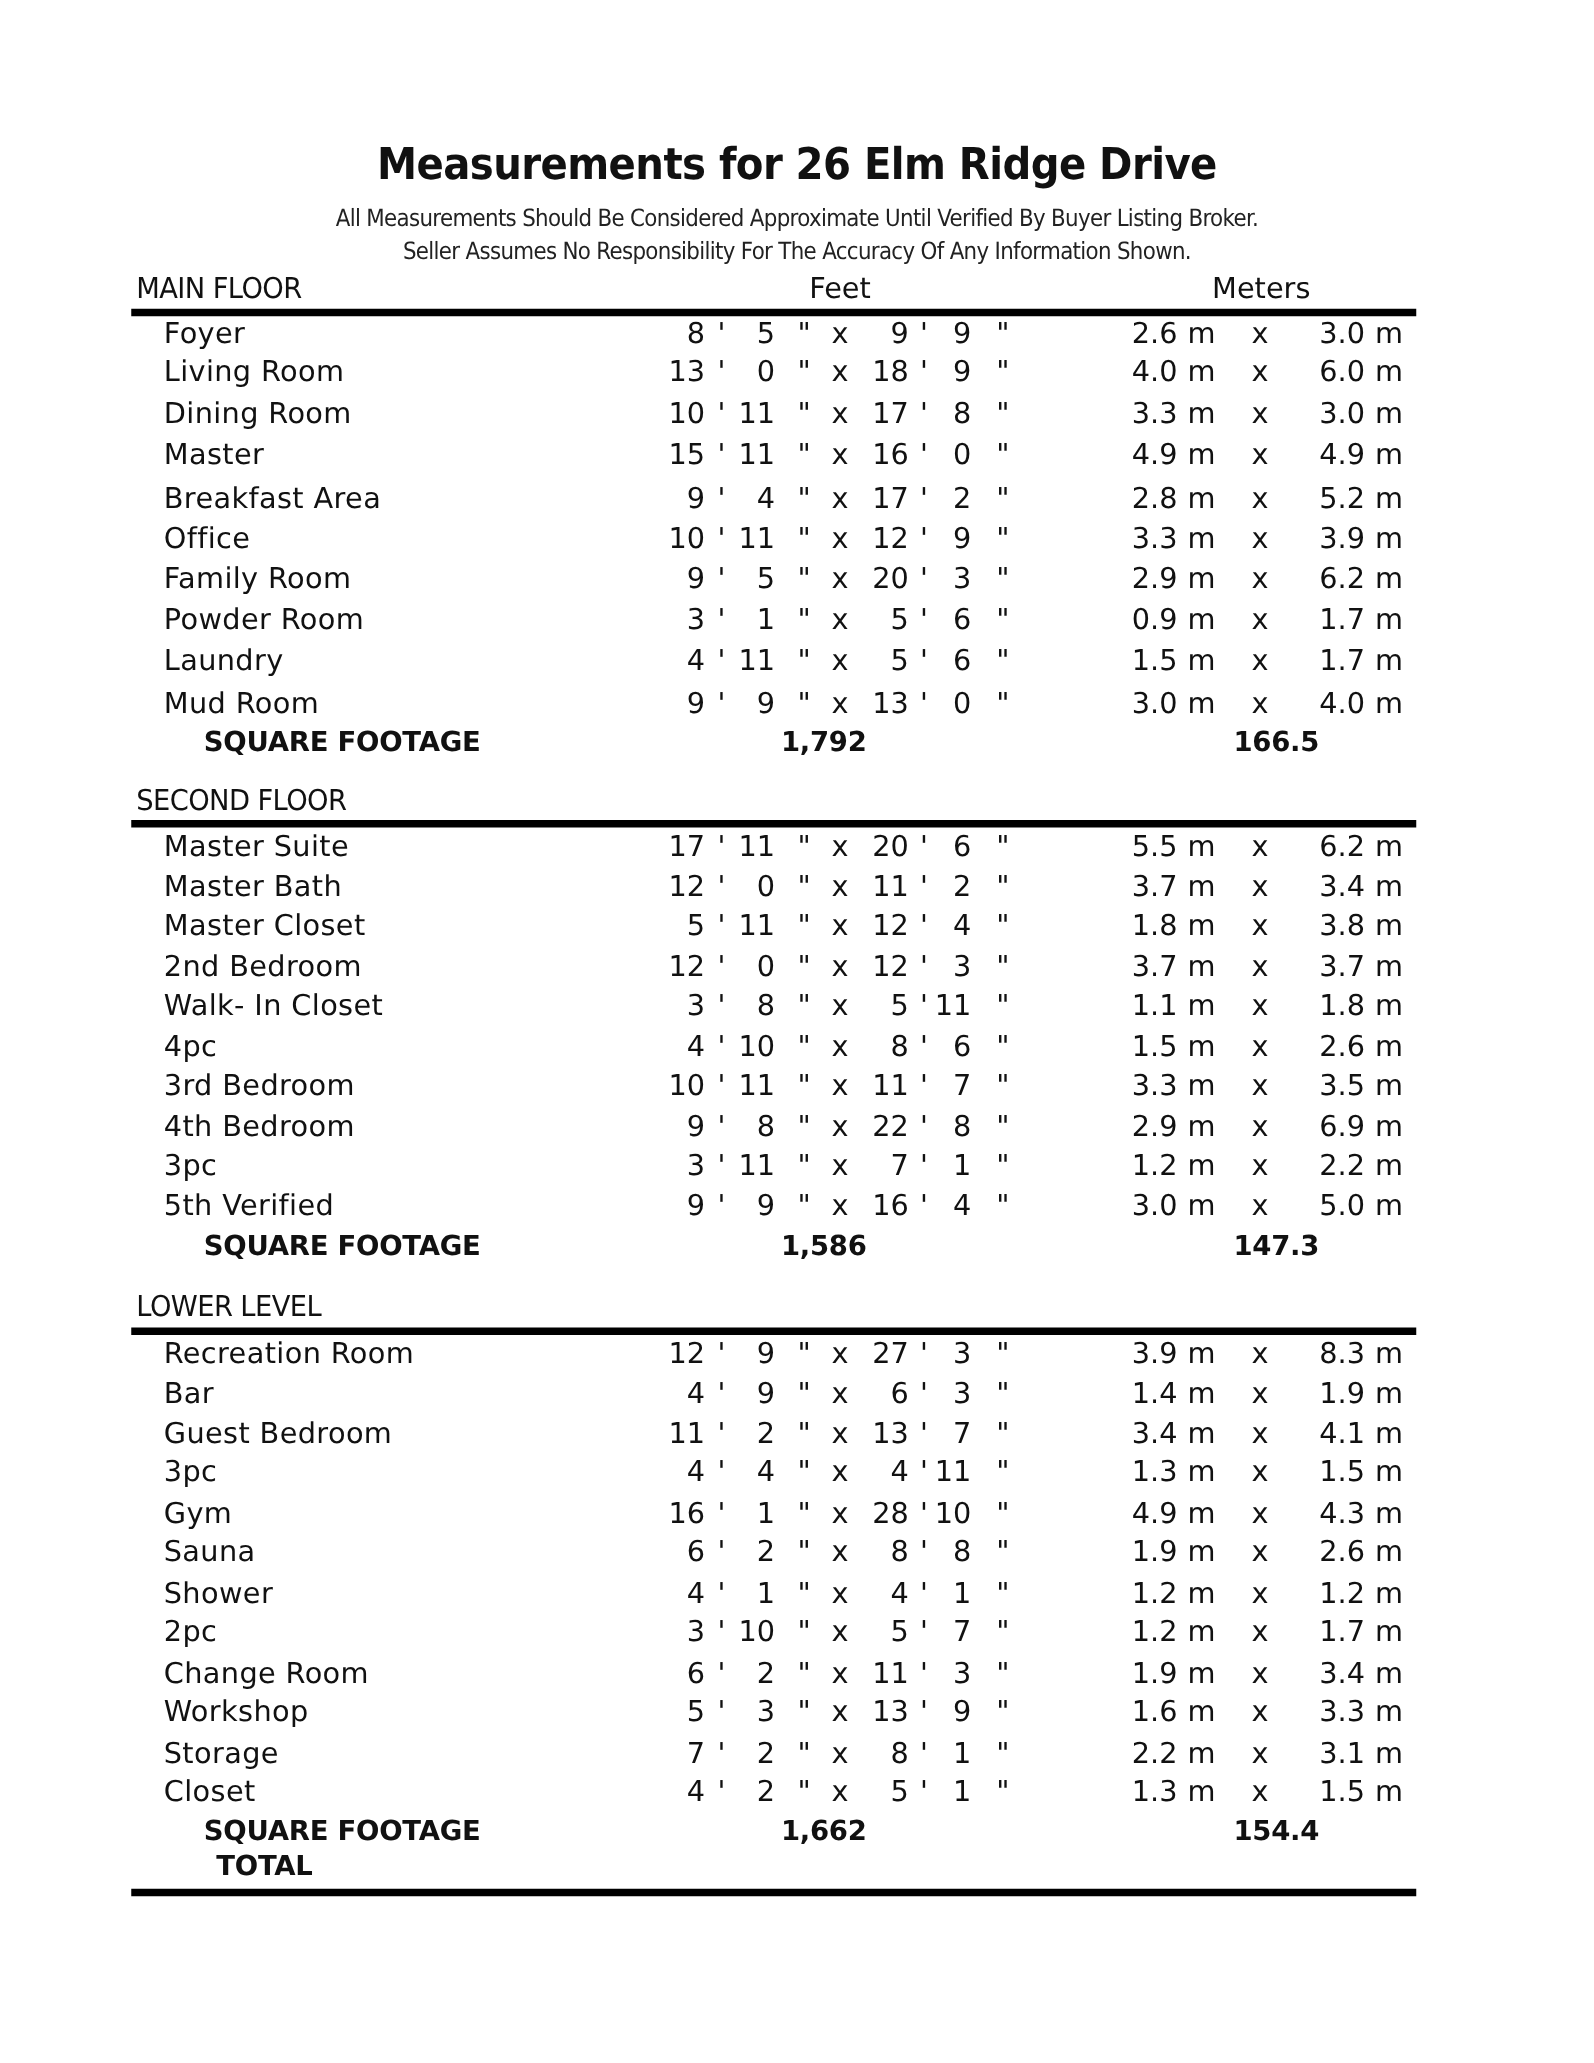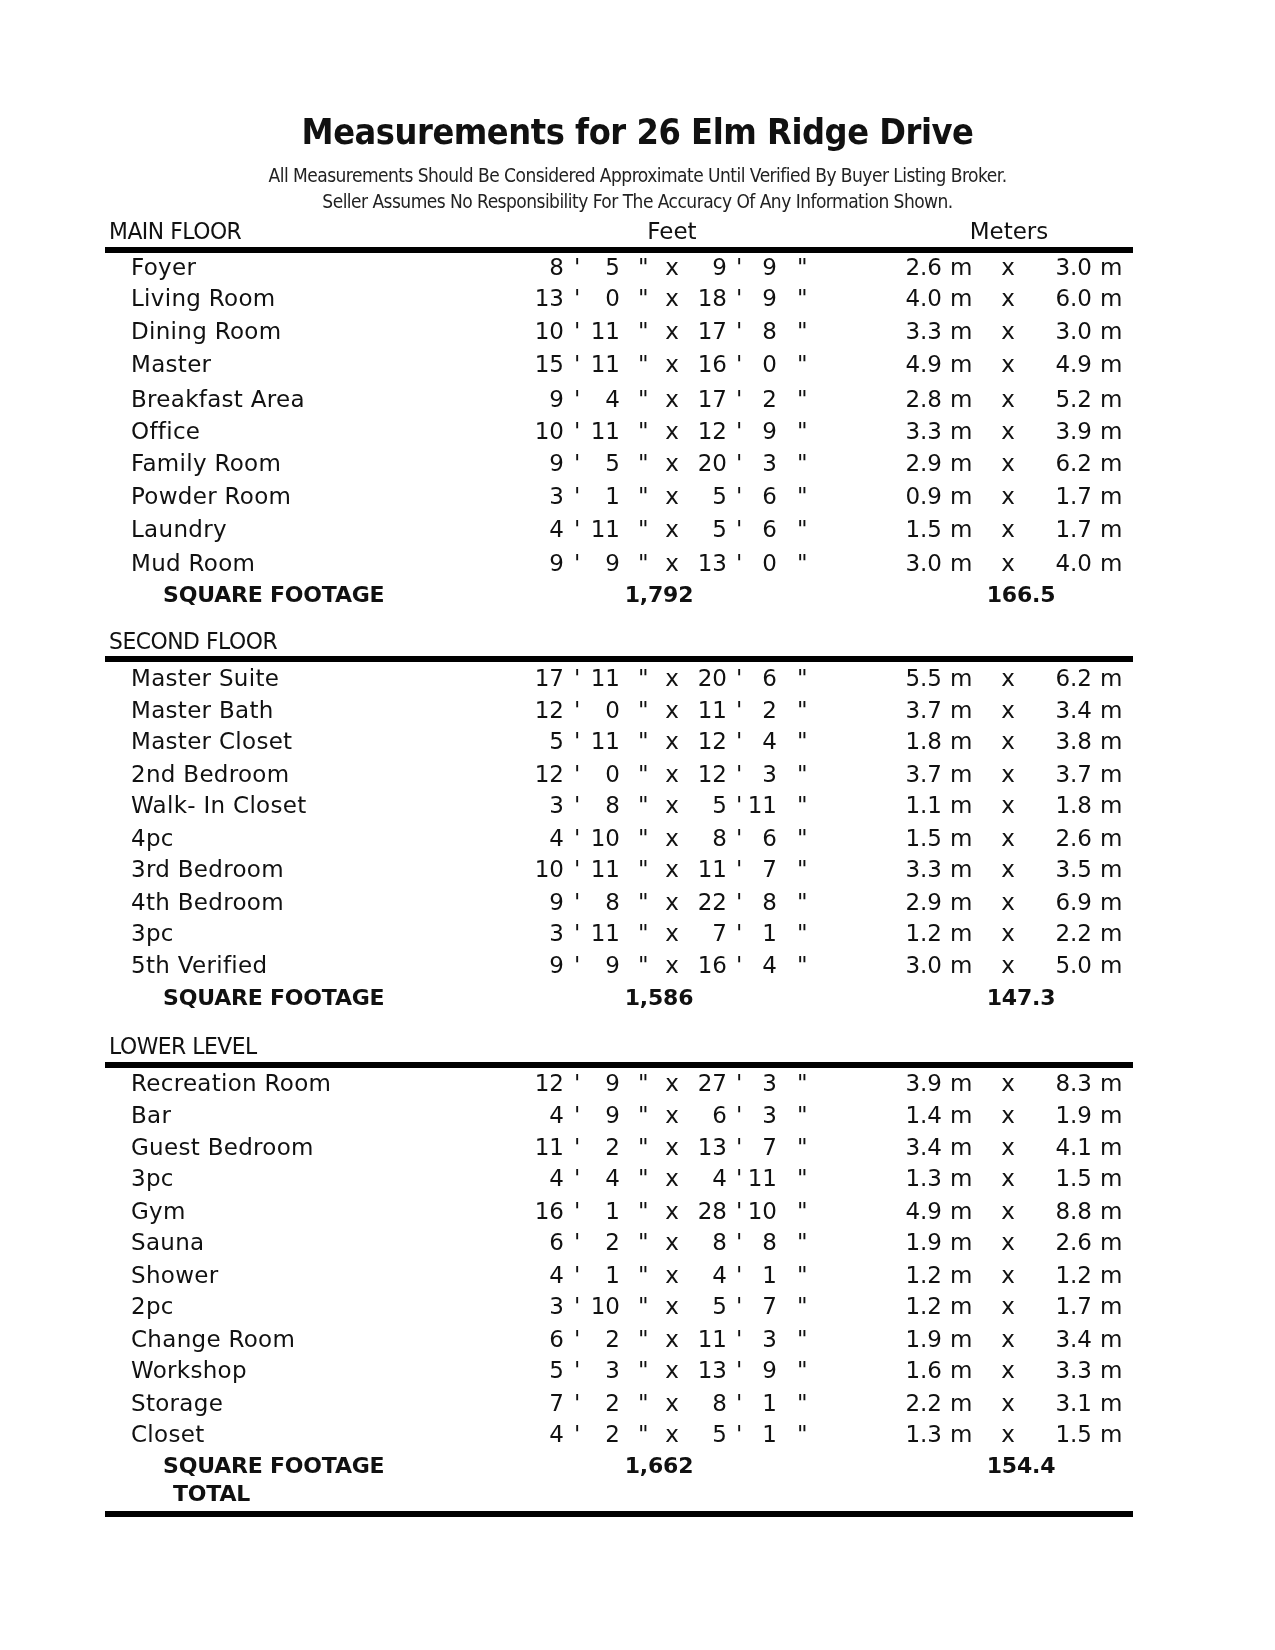--- a/index.html
+++ b/index.html
@@ -464,21 +464,21 @@
         <span class="r" style="left: 620px;">1</span>
         <span style="left: 638px;">"</span>
         <span class="c" style="left: 672px;">x</span>
         <span class="r" style="left: 727px;">28</span>
         <span style="left: 736px;">'</span>
         <span class="r" style="left: 777px;">10</span>
         <span style="left: 797px;">"</span>
         <span class="r" style="left: 942px;">4.9</span>
         <span style="left: 950px;">m</span>
         <span class="c" style="left: 1008px;">x</span>
-        <span class="r" style="left: 1092px;">8.8</span>
+        <span class="r" style="left: 1092px;">4.3</span>
         <span style="left: 1100px;">m</span>
       </div>
       <div class="row" style="top: 1227px;">
         <span class="name">Sauna</span>
         <span class="r" style="left: 564px;">6</span>
         <span style="left: 574px;">'</span>
         <span class="r" style="left: 620px;">2</span>
         <span style="left: 638px;">"</span>
         <span class="c" style="left: 672px;">x</span>
         <span class="r" style="left: 727px;">8</span>

